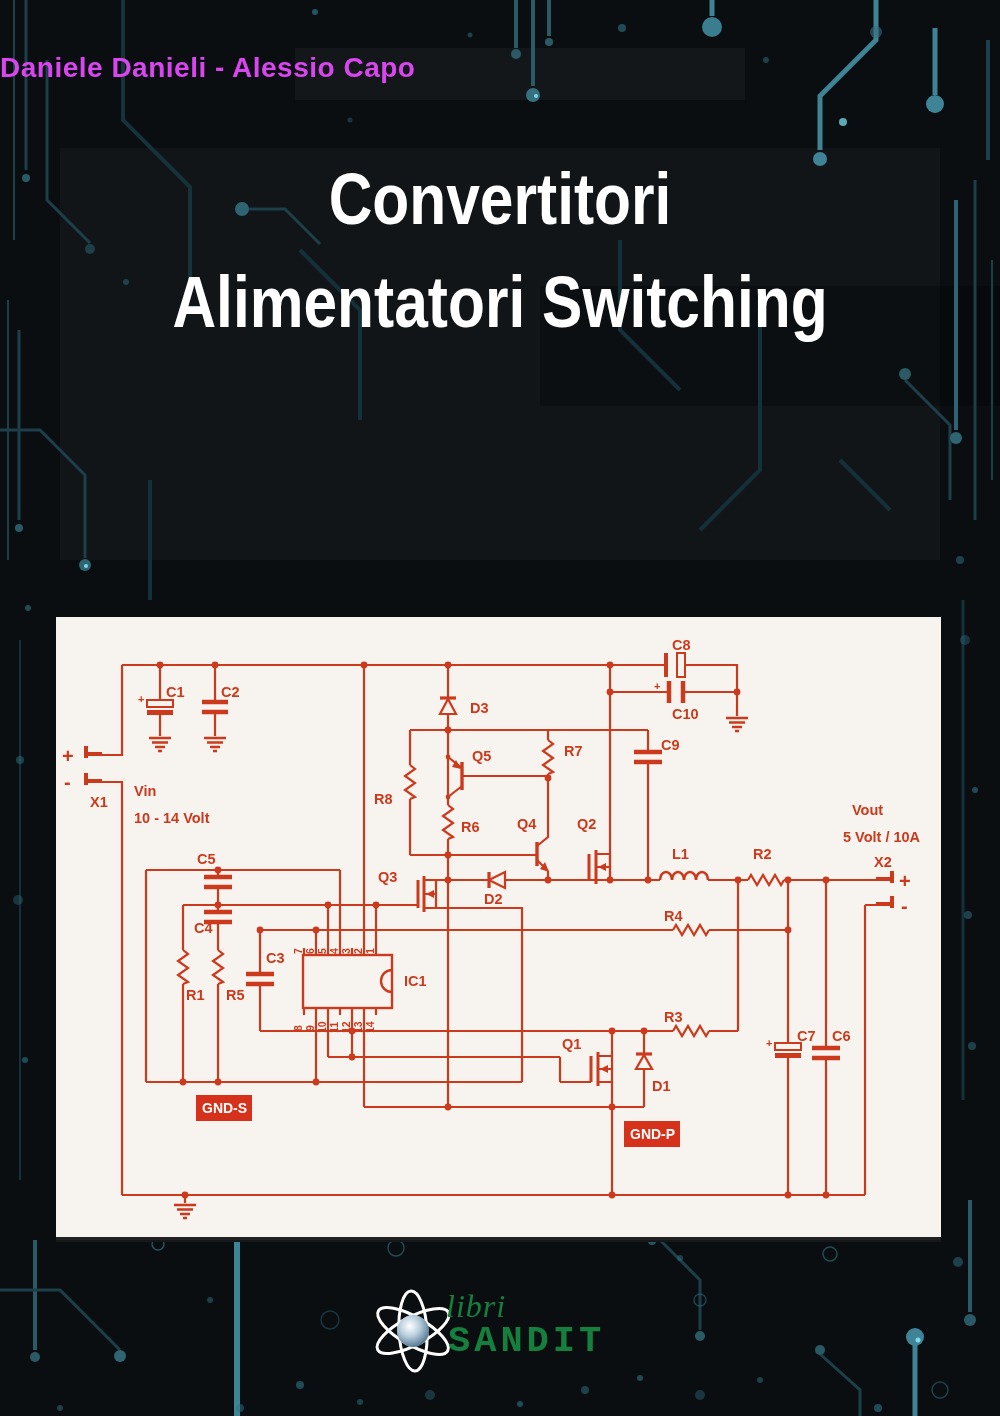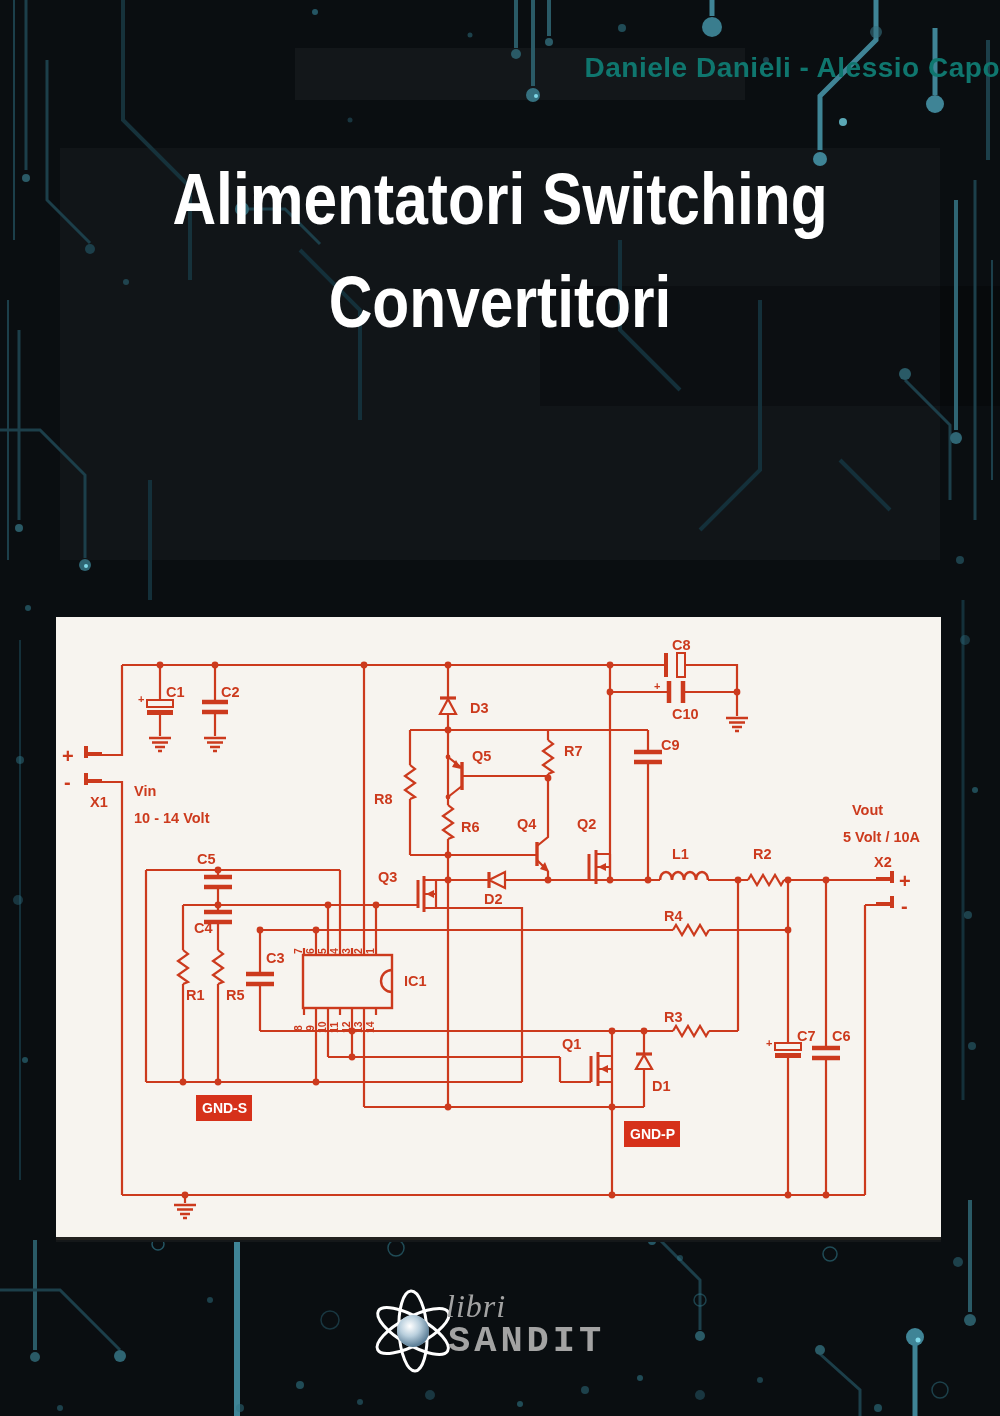--- a/index.html
+++ b/index.html
@@ -1,28 +1,28 @@
 <!DOCTYPE html>
 <html><head>
 <meta charset="utf-8">
 <style>
   html,body{margin:0;padding:0;}
   .cover{position:relative;width:1000px;height:1416px;background:#0a0e11;overflow:hidden;
          font-family:"Liberation Sans",sans-serif;}
   .bgdeco{position:absolute;inset:0;z-index:0;}
-  .authors{position:absolute;left:0;top:52px;width:1000px;text-align:right;
-           color:#0f766e;font-size:28px;font-weight:bold;letter-spacing:.5px;z-index:3;}
+  .authors{position:absolute;left:0;top:52px;width:1000px;text-align:left;
+           color:#d946ef;font-size:28px;font-weight:bold;letter-spacing:.5px;z-index:3;}
   .titleblock{position:absolute;left:0;top:148px;width:1000px;z-index:3;text-align:center;}
   .titleline{height:103px;line-height:103px;color:#ffffff;font-size:72px;font-weight:bold;
              white-space:nowrap;}
   .titleline span{display:inline-block;transform:scaleX(.84);transform-origin:center;}
   .panel{position:absolute;left:56px;top:617px;width:885px;height:620px;background:#f7f4ef;
          z-index:2;box-shadow:0 2px 0 #15181a;border-bottom:3px solid #23211f;}
   .panel svg{display:block;}
-  .logo{position:absolute;left:368px;top:1286px;width:280px;height:92px;z-index:3;color:#a3a3a3;}
+  .logo{position:absolute;left:368px;top:1286px;width:280px;height:92px;z-index:3;color:#15803d;}
   .logo .libri{position:absolute;left:78px;top:2px;font-family:"Liberation Serif",serif;
                font-style:italic;font-size:32px;letter-spacing:1px;}
   .logo .sandit{position:absolute;left:80px;top:34px;font-family:Liberation Mono, monospace;
                 font-weight:bold;font-size:37px;letter-spacing:4px;}
   .atom{position:absolute;left:0;top:0;}
   
   .slabel{font-family:"Liberation Sans",sans-serif;font-size:14.5px;font-weight:bold;fill:#cc3a1d;}
   .ssmall{font-family:"Liberation Sans",sans-serif;font-size:11px;font-weight:bold;fill:#cc3a1d;}
   .spin{font-family:"Liberation Sans",sans-serif;font-size:10.5px;font-weight:bold;fill:#cc3a1d;}
   .ssign{font-family:"Liberation Sans",sans-serif;font-size:20px;font-weight:bold;fill:#cc3a1d;}
@@ -136,22 +136,22 @@
       <circle cx="830" cy="1254" r="7" fill="none" stroke="#2f7486" stroke-width="1.5" opacity=".6"></circle>
       <circle cx="330" cy="1320" r="9" fill="none" stroke="#2f7486" stroke-width="1.5" opacity=".4"></circle>
       <circle cx="700" cy="1300" r="6" fill="none" stroke="#2f7486" stroke-width="1.5" opacity=".5"></circle>
       <circle cx="940" cy="1390" r="8" fill="none" stroke="#2f7486" stroke-width="1.5" opacity=".5"></circle>
     </g>
   </svg>
 
   <div class="authors">Daniele Danieli - Alessio Capo</div>
 
   <div class="titleblock">
+    <div class="titleline"><span>Convertitori</span></div>
     <div class="titleline"><span>Alimentatori Switching</span></div>
-    <div class="titleline"><span>Convertitori</span></div>
   </div>
 
   <div class="panel">
     <svg width="885" height="620" viewBox="56 617 885 620">
       <defs>
         <path id="rv" d="m0,0 l5,4 l-10,7 l10,7 l-10,7 l10,7 l-5,2" fill="none"></path>
         <path id="rh" d="m0,0 l3,-5 l6,10 l6,-10 l6,10 l6,-10 l6,10 l3,-5" fill="none"></path>
         <g id="gnd" stroke="#cc3a1d" stroke-width="2.6" fill="none">
           <path d="M-11,0 H11 M-8,4.5 H8 M-5,9 H5 M-2,13 H2"></path>
         </g>

